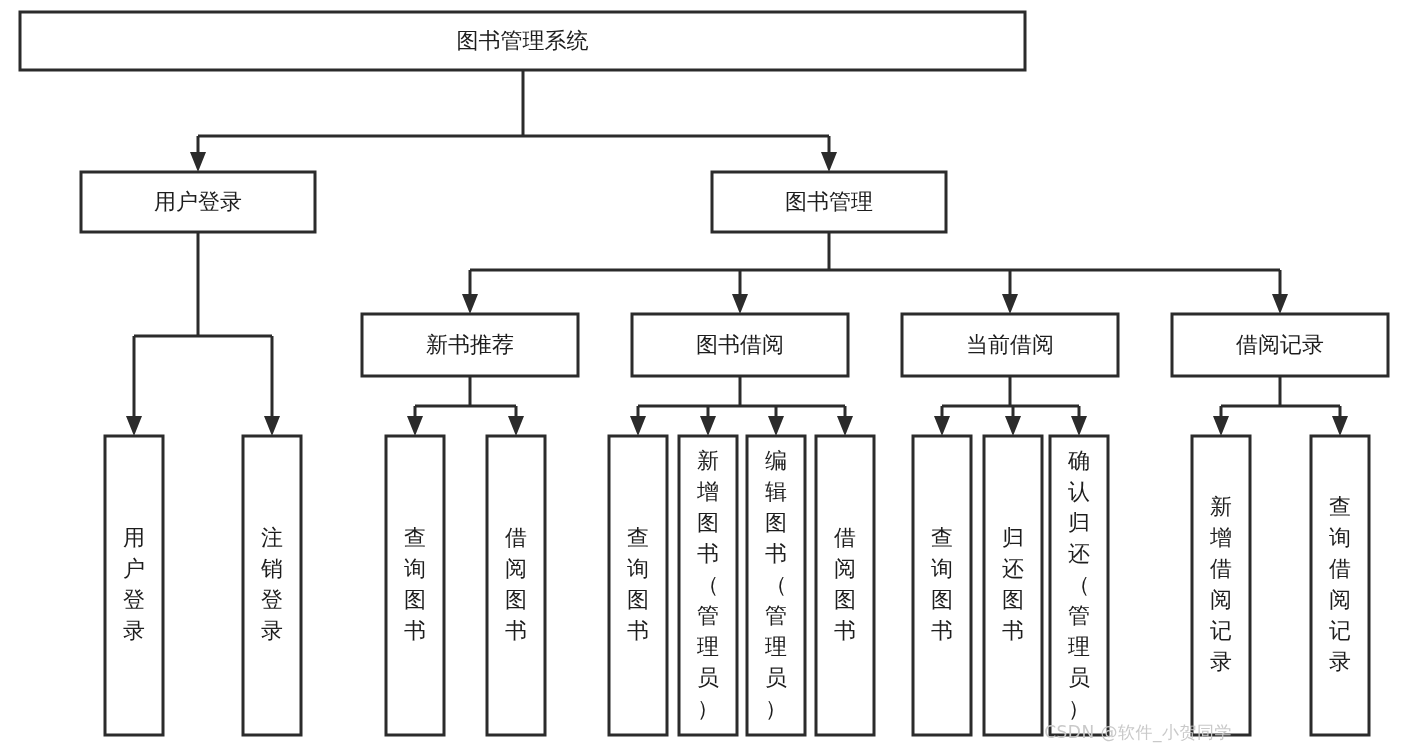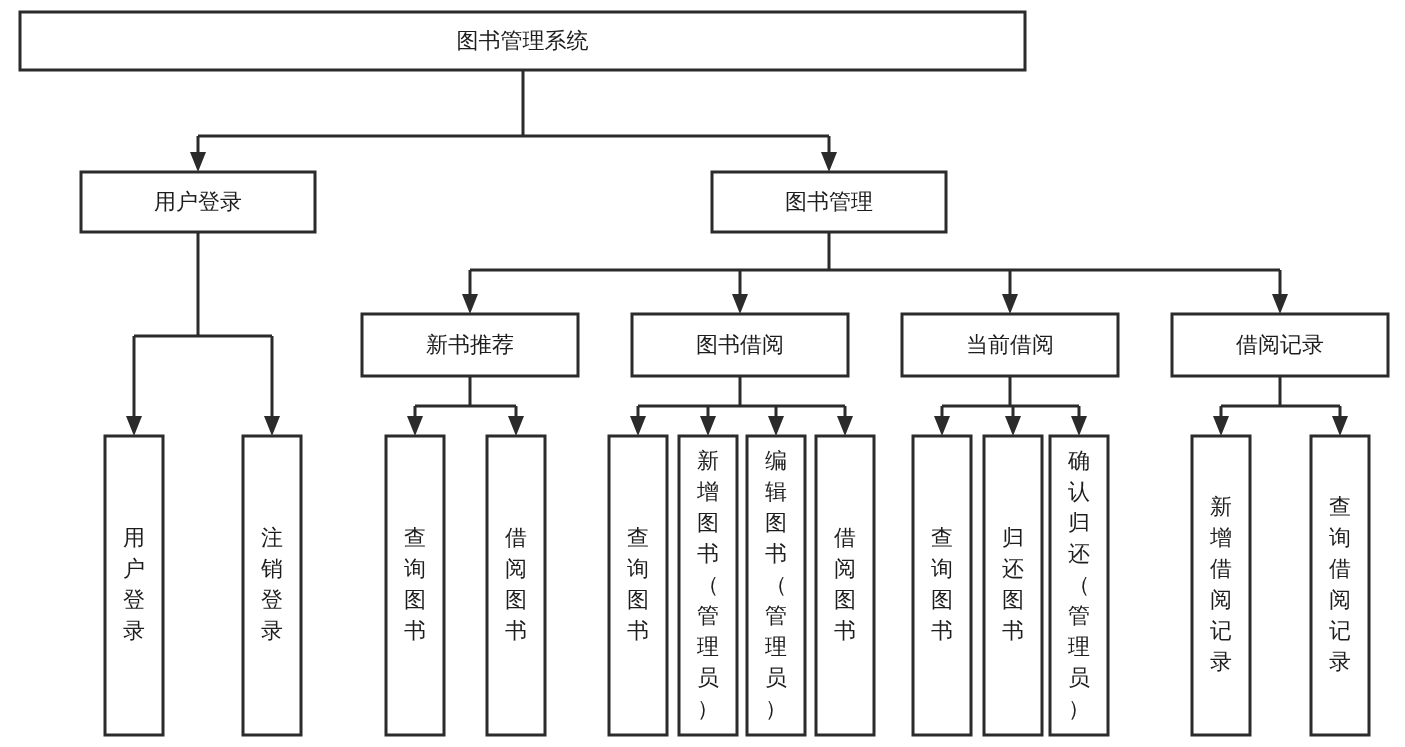--- a/index.html
+++ b/index.html
@@ -263,13 +263,14 @@
           <rect x="1311" y="436" width="58" height="299" class="node-rect"></rect>
           <text x="1340" y="508" class="leaf-label-char">查</text>
           <text x="1340" y="539" class="leaf-label-char">询</text>
           <text x="1340" y="570" class="leaf-label-char">借</text>
           <text x="1340" y="601" class="leaf-label-char">阅</text>
           <text x="1340" y="632" class="leaf-label-char">记</text>
           <text x="1340" y="663" class="leaf-label-char">录</text>
         </g>
       </g>
   </svg>
+  <div class="watermark-text">CSDN @软件_小贺同学</div>
 </div>
 
 </body></html>

